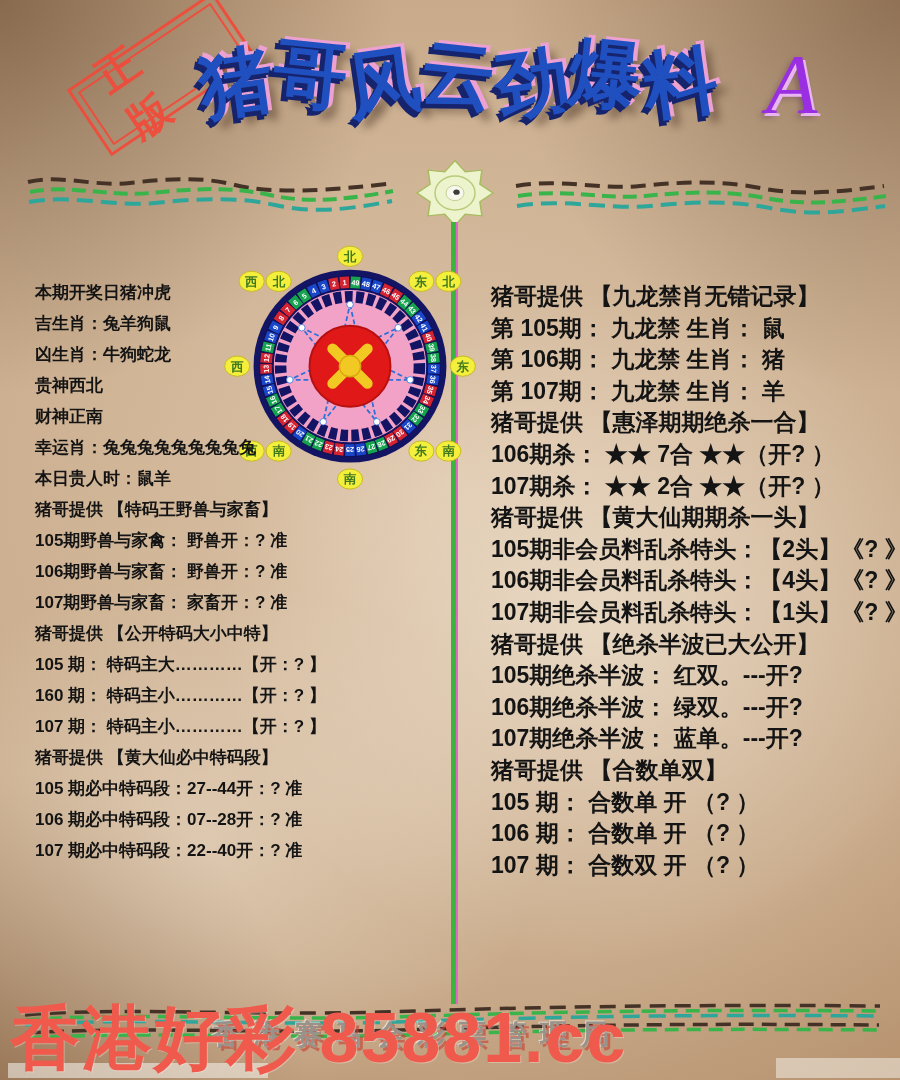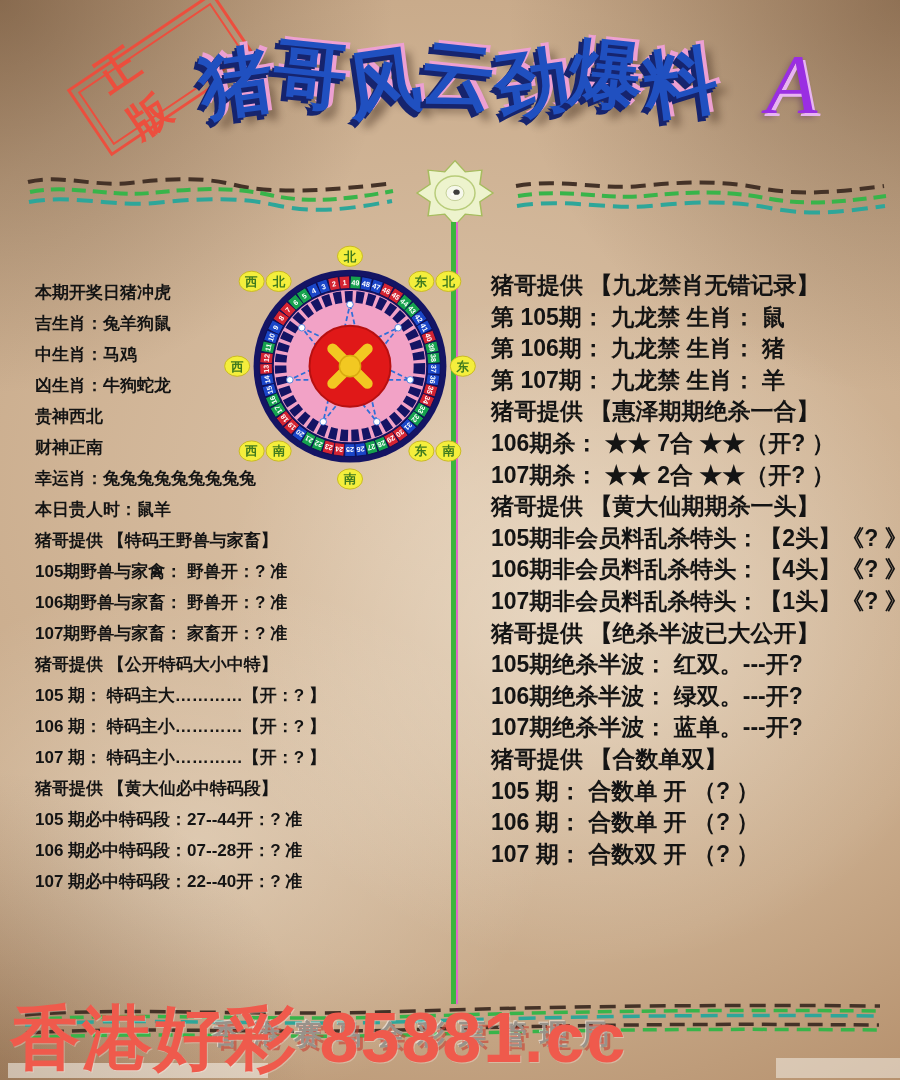--- a/index.html
+++ b/index.html
@@ -34,21 +34,21 @@
   .sep-top{position:absolute;left:0;top:160px;z-index:1;}
   .sep-bottom{position:absolute;left:0;top:995px;z-index:1;}
   .divider-v{position:absolute;left:451px;top:222px;width:4.5px;height:782px;
     background:#3cb53c;border-right:2px solid #e066c8;z-index:1;}
   
   .wheel{position:absolute;left:205px;top:236px;z-index:2;}
   
   .col{position:absolute;z-index:3;color:#141414;font-weight:bold;white-space:nowrap;}
   .col-left{left:35px;top:277px;width:418px;font-size:17px;}
   .col-left .ln{height:31px;line-height:31px;}
-  .col-right{left:491px;top:270px;width:405px;font-size:23px;}
+  .col-right{left:491px;top:281px;width:405px;font-size:23px;}
   .col-right .ln{height:31.6px;line-height:31.6px;}
   
   .authority{position:absolute;left:212px;top:1016px;z-index:4;font-size:28px;font-weight:bold;
     letter-spacing:13px;color:#98928a;white-space:nowrap;
     text-shadow:3px 3px 0 rgba(200,62,50,.6),-1px -1px 0 rgba(255,255,255,.55);}
   .watermark{position:absolute;left:10px;top:992px;z-index:5;font-size:70px;font-weight:bold;
     letter-spacing:2px;color:#ef5a4c;white-space:nowrap;
     text-shadow:1px 1px 0 rgba(255,235,230,.35);}
   .strip-bl{position:absolute;left:8px;top:1063px;width:260px;height:15px;background:rgba(248,246,240,.55);z-index:2;}
   .strip-br{position:absolute;left:776px;top:1058px;width:124px;height:20px;background:rgba(248,246,240,.5);z-index:2;}
@@ -323,33 +323,32 @@
       <text x="62" y="227.5" text-anchor="middle" textLength="42" lengthAdjust="spacing">西南</text>
       <ellipse cx="224" cy="223" rx="13" ry="10.5" fill="#f4ee3c" stroke="#c8b820"></ellipse>
       <ellipse cx="252" cy="223" rx="13" ry="10.5" fill="#f4ee3c" stroke="#c8b820"></ellipse>
       <text x="238" y="227.5" text-anchor="middle" textLength="42" lengthAdjust="spacing">东南</text>
     </g>
   </svg>
 
   <div class="col col-left">
     <div class="ln">本期开奖日猪冲虎</div>
     <div class="ln">吉生肖：兔羊狗鼠</div>
-    <div class="ln">中生肖：马鸡</div>
     <div class="ln">凶生肖：牛狗蛇龙</div>
     <div class="ln">贵神西北</div>
     <div class="ln">财神正南</div>
     <div class="ln">幸运肖：兔兔兔兔兔兔兔兔兔</div>
     <div class="ln">本日贵人时：鼠羊</div>
     <div class="ln">猪哥提供 【特码王野兽与家畜】</div>
     <div class="ln">105期野兽与家禽： 野兽开：? 准</div>
     <div class="ln">106期野兽与家畜： 野兽开：? 准</div>
     <div class="ln">107期野兽与家畜： 家畜开：? 准</div>
     <div class="ln">猪哥提供 【公开特码大小中特】</div>
     <div class="ln">105 期： 特码主大…………【开：? 】</div>
-    <div class="ln">106 期： 特码主小…………【开：? 】</div>
+    <div class="ln">160 期： 特码主小…………【开：? 】</div>
     <div class="ln">107 期： 特码主小…………【开：? 】</div>
     <div class="ln">猪哥提供 【黄大仙必中特码段】</div>
     <div class="ln">105 期必中特码段：27--44开：? 准</div>
     <div class="ln">106 期必中特码段：07--28开：? 准</div>
     <div class="ln">107 期必中特码段：22--40开：? 准</div>
   </div>
 
   <div class="col col-right">
     <div class="ln">猪哥提供 【九龙禁肖无错记录】</div>
     <div class="ln">第 105期： 九龙禁 生肖： 鼠</div>

